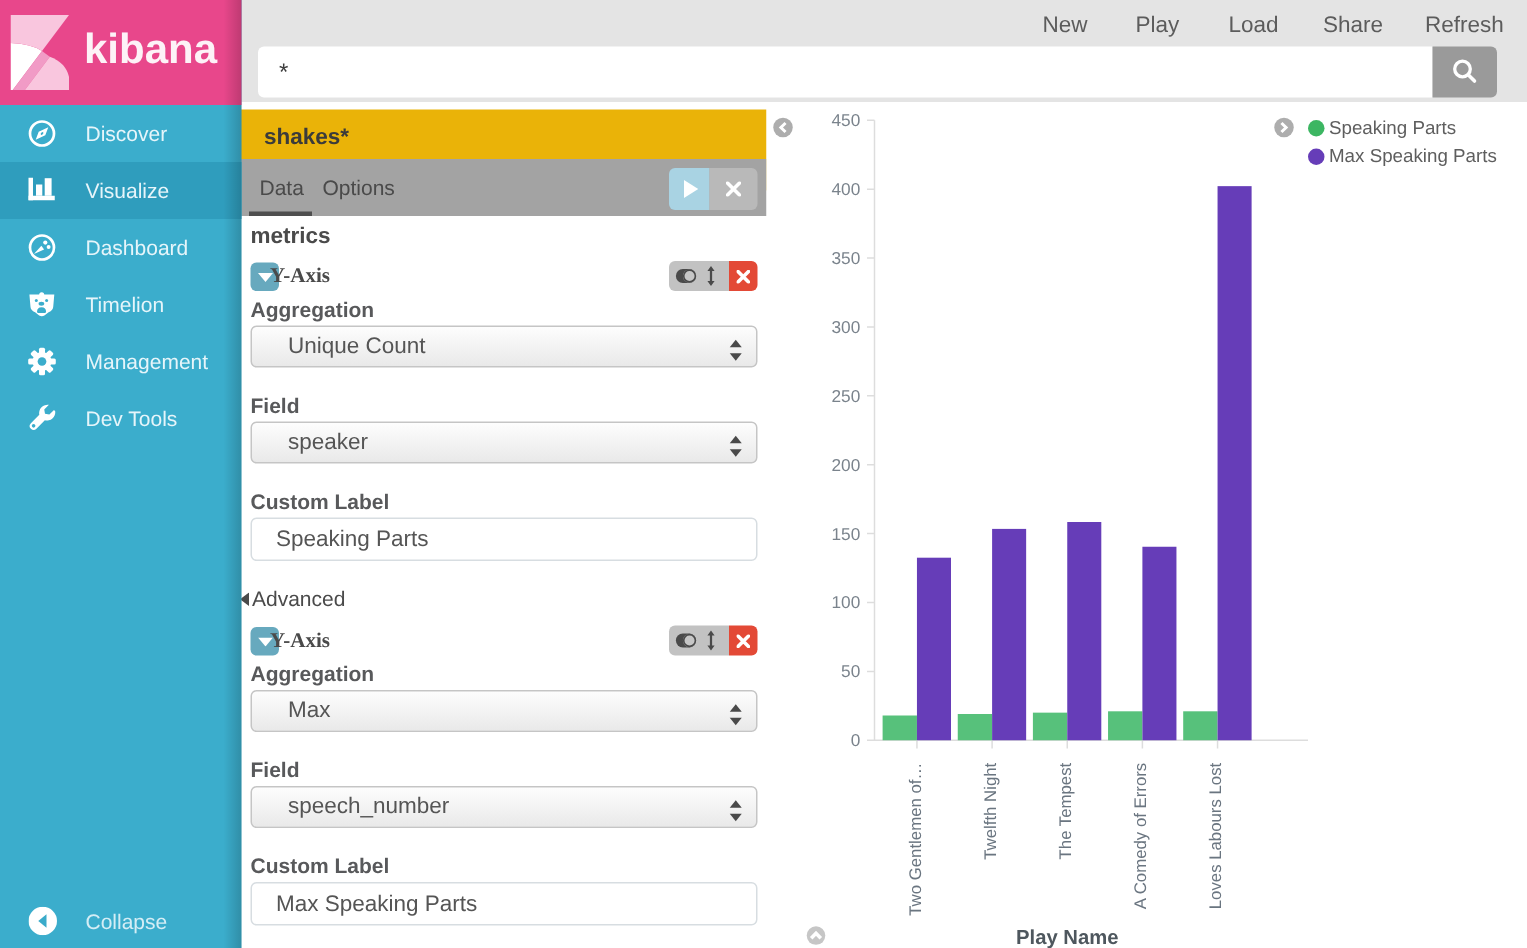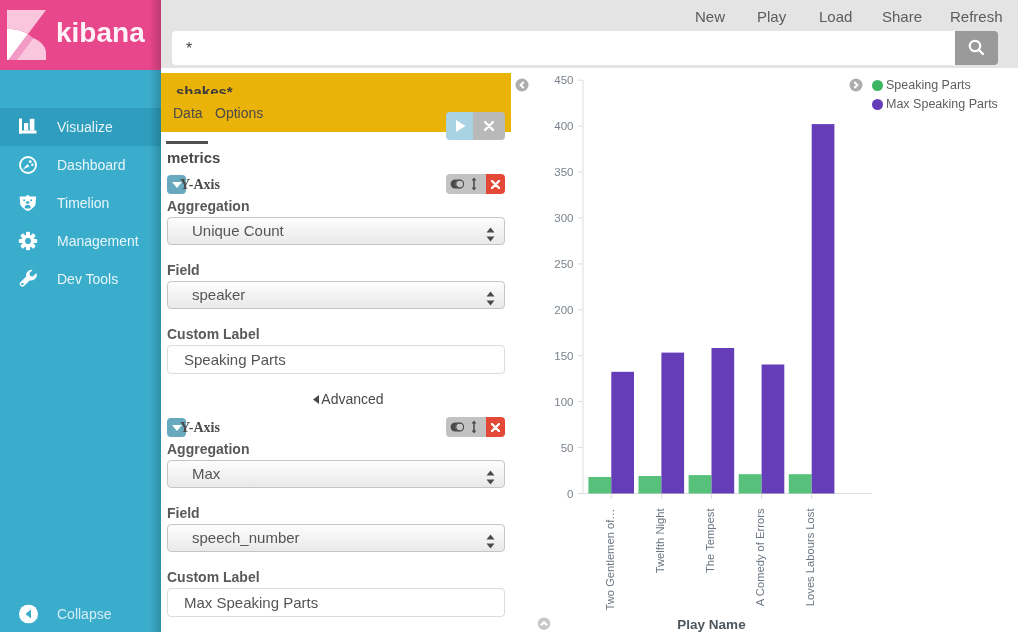--- a/index.html
+++ b/index.html
@@ -21,52 +21,59 @@
 
 
 #topbar { left:160px; top:0; width:858px; height:68px; background:#e4e4e4; }
 .menuitem { position:absolute; top:8px; color:#5c5c5c; font-size:15px; }
 #searchbox { left:172px; top:31px; width:783px; height:34px; background:#fff; border-radius:4px 0 0 4px; color:#3e3e3e; font-size:16px; line-height:36px; padding-left:14px; }
 #searchbtn { left:955px; top:31px; width:43px; height:34px; background:#9a9a9a; border-radius:0 4px 4px 0; }
 
 
 #panel { left:160px; top:68px; width:351px; height:564px; background:#fff; }
 #panelhead { left:0; top:5px; width:351px; height:54px; background:#eab308; color:#3b3b3b; font-weight:bold; font-size:15px; line-height:38px; padding-left:16px; }
-#tabs { left:0; top:26px; width:351px; height:38px; background:#eab308; }
+#tabs { left:0; top:38px; width:351px; height:38px; background:#a3a3a3; }
 .tab { position:absolute; top:0; height:38px; line-height:38px; font-size:14px; color:#4a4a4a; }
 #tab-underline { left:6px; top:73px; width:42px; height:3px; background:#4f4f4f; }
 #btn-play { left:286px; top:44px; width:27px; height:28px; background:#a9d3e3; border-radius:4px 0 0 4px; }
 #btn-close { left:313px; top:44px; width:32px; height:28px; background:#b9b9b9; border-radius:0 4px 4px 0; }
 .section-label { position:absolute; left:7px; font-weight:bold; font-size:14px; color:#58595b; }
 .agg-select { position:absolute; left:7px; width:338px; height:28px; border:1px solid #c5c5c5; border-radius:4px; background:linear-gradient(#fdfdfd,#e9e9e9); font-size:15px; color:#555; line-height:26px; padding-left:24px; }
 .agg-select .caret { position:absolute; right:9px; top:6px; }
 .text-input { position:absolute; left:7px; width:338px; height:29px; border:1px solid #d7dde1; border-radius:4px; background:#fff; font-size:15px; color:#555; line-height:27px; padding-left:16px; }
 .yaxis-btn { position:absolute; left:7px; width:19px; height:19px; background:#67a9be; border-radius:4px; }
 .yaxis-lbl { position:absolute; left:20px; font-weight:bold; font-size:14px; color:#4a4a4a;font-family:Liberation Serif, serif; }
 .ctrl-group { position:absolute; left:286px; width:40px; height:20px; background:#c2c2c2; border-radius:4px 0 0 4px; }
 .ctrl-x { position:absolute; left:326px; width:19px; height:20px; background:#e34936; border-radius:0 4px 4px 0; }
-#advanced { position:absolute; left:16px; top:323px; width:345px; text-align:center; font-size:14px; color:#4a4a4a; }
+#advanced { position:absolute; left:0; top:323px; width:345px; text-align:left; font-size:14px; color:#4a4a4a; }
 
 
 #chart { left:511px; top:68px; width:507px; height:400px; background:#fff; }
 .legend-row { position:absolute; font-size:12.5px; color:#5e5e5e; }
 .dot { display:inline-block; width:11px; height:11px; border-radius:50%; margin-right:3px; vertical-align:-1.5px; }
 </style>
 </head>
 <body>
 <div class="abs" id="sidebar">
   <div class="abs" id="sideshadow"></div>
   <div class="abs" id="sidehead">
     <svg class="abs" id="klogo" width="39" height="50" viewBox="0 0 39 50">
       <path d="M0,18.7 Q14,19.3 21,24 L1.5,50 L0,50 Z" fill="#ffffff"></path>
       <path d="M0,0 L39,0 L21,24 Q14,19.3 0,18.7 Z" fill="#f9c6de"></path>
       <path d="M21,24 L26.2,27.9 L9.6,50 L1.5,50 Z" fill="#f19bc6"></path>
       <path d="M26.2,27.9 Q36.8,31.8 39,41.2 L39,50 L9.6,50 Z" fill="#f9c6de"></path>
     </svg>
     <div class="abs" id="kword">kibana</div>
+  </div>
+  <div class="abs navitem" style="top:70px;">
+    <svg width="20" height="20" viewBox="0 0 20 20">
+        <circle cx="10" cy="10" r="8" fill="none" stroke="#fff" stroke-width="1.8"></circle>
+        <path fill-rule="evenodd" d="M14.2,5.8 L12.2,11.2 L5.8,14.2 L7.8,8.8 Z M9.2,9.6 L10.8,8.9 L10.8,10.4 L9.3,11.1 Z" fill="#fff"></path>
+      </svg>
+    <span class="lbl">Discover</span>
   </div>
   <div class="abs navitem active" style="top:108px;">
     <svg width="20" height="20" viewBox="0 0 20 20">
         <g fill="#fff">
           <rect x="1" y="1.5" width="3" height="15"></rect>
           <rect x="1" y="13.5" width="17.5" height="3"></rect>
           <rect x="6" y="6" width="4.2" height="7.5"></rect>
           <rect x="11.8" y="1.8" width="4.6" height="11.7"></rect>
         </g>
       </svg>

